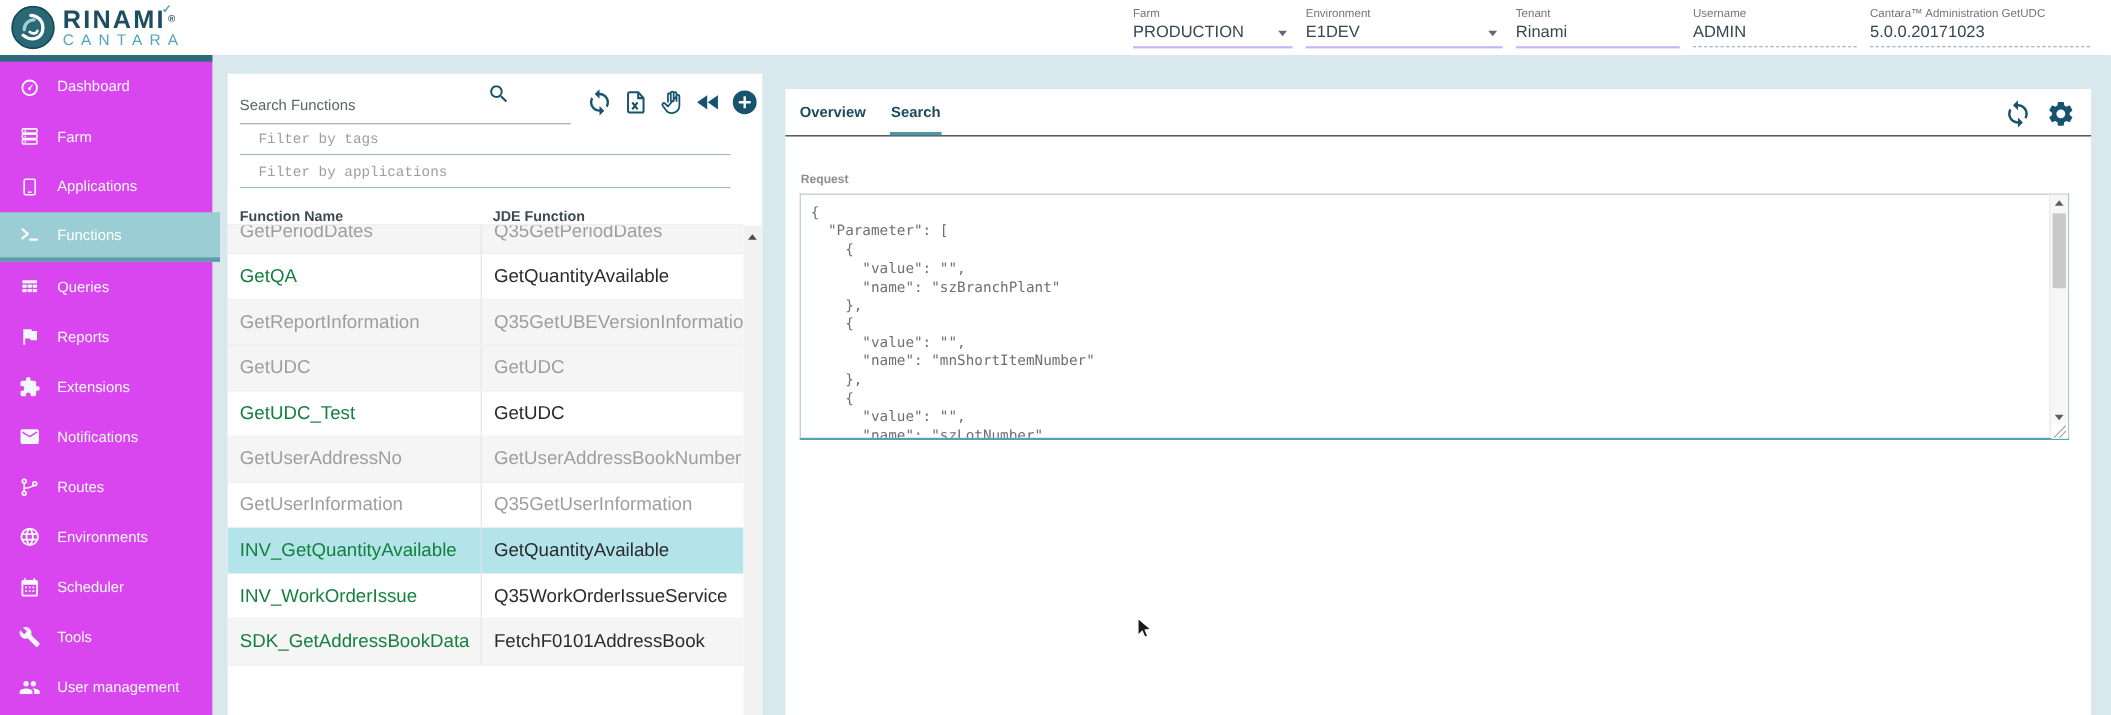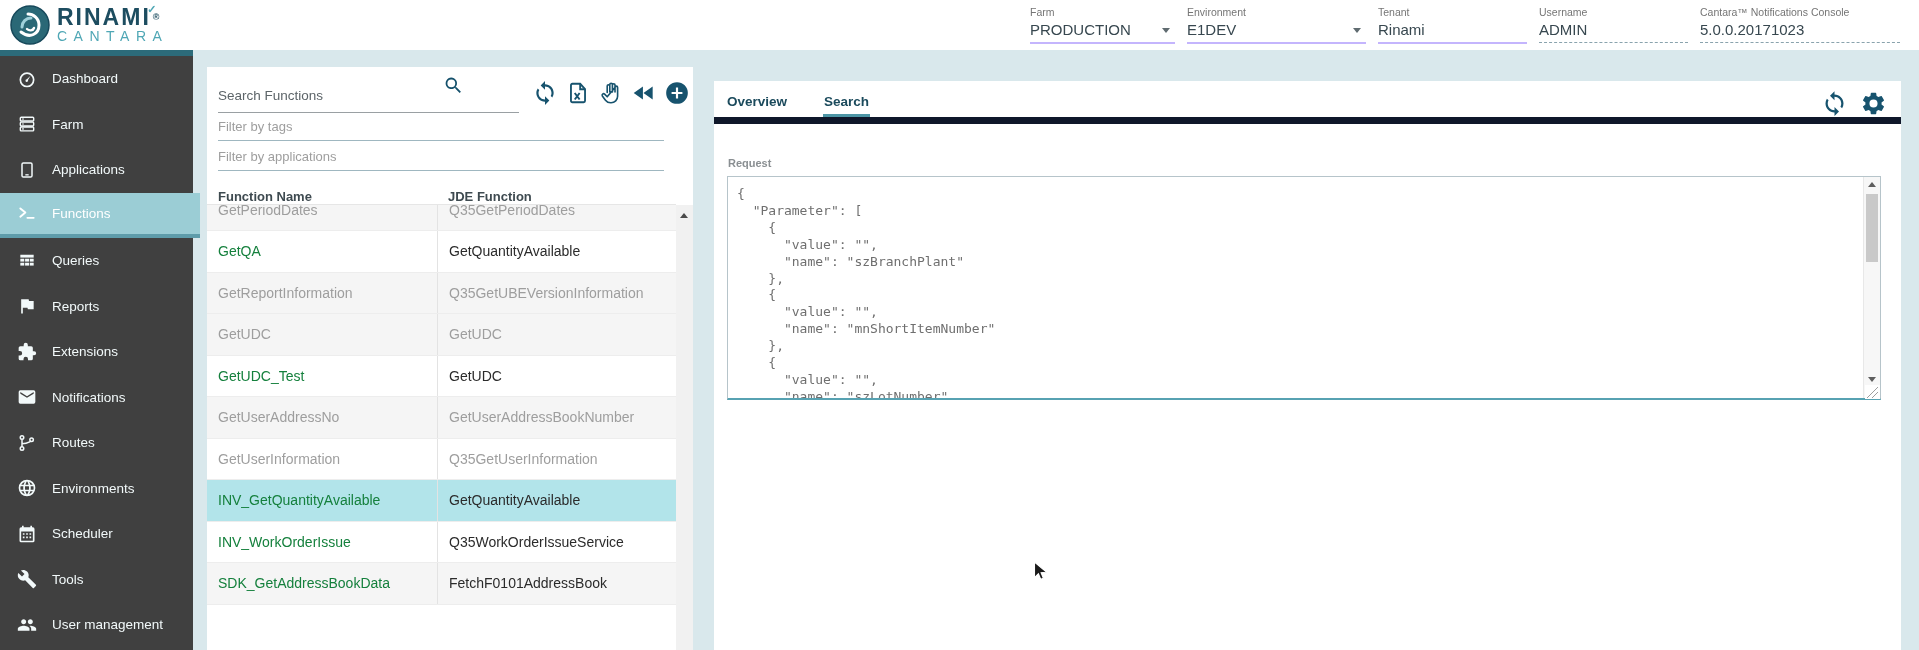--- a/index.html
+++ b/index.html
@@ -23,62 +23,62 @@
   .hfield:nth-child(2){width:179px}
   .hfield:nth-child(3){width:149px}
   .hfield:nth-child(4){width:149px}
   .hfield:nth-child(5){width:200px}
   .hlabel{font-size:10.5px;color:#757575;margin-bottom:3px;white-space:nowrap}
   .hvalue{font-size:15px;color:#37474F;padding-bottom:4px;border-bottom:2px solid #c4b5fd;position:relative;white-space:nowrap;cursor:pointer}
   .hfield.dashed .hvalue{border-bottom:1px dashed #8AA3AD}
   .dd-arrow{position:absolute;right:5px;top:7px;width:0;height:0;border-left:4.5px solid transparent;border-right:4.5px solid transparent;border-top:5px solid #5F6B70}
 
   
-  #sidebar{position:absolute;left:0;top:50px;width:193px;bottom:0;background:#404040;border-top:6px solid #2C6B7A;z-index:4}
+  #sidebar{position:absolute;left:0;top:50px;width:193px;bottom:0;background:#d946ef;border-top:6px solid #2C6B7A;z-index:4}
   .sitem{display:flex;align-items:center;gap:15px;height:45.5px;padding-left:17px;color:#F2F9FA;font-size:13.5px;cursor:pointer;position:relative}
   .sitem .icon{width:20px;height:20px;display:flex;flex:0 0 20px}
   .sitem svg{width:20px;height:20px}
   .sitem.selected{background:#9BCDD5;width:200px;border-bottom:4px solid #5E9CAA;color:#FFFFFF}
 
   
   #functions-panel{position:absolute;left:207px;top:67px;width:486px;bottom:0;background:#fff;z-index:3}
   .search-value{position:absolute;left:11px;top:21px;font-size:13.5px;color:#5C6468;border:none;outline:none;width:215px;background:transparent;font-family:inherit}
   .search-underline{position:absolute;left:11px;top:45px;width:301px;height:1px;background:#9AA0A3}
   .search-icon{position:absolute;left:236px;top:8px;color:#14506B;cursor:pointer}
   .search-icon svg{width:21px;height:21px}
   #fn-toolbar{position:absolute;left:324px;top:12px;display:flex;gap:6px;align-items:center}
   .tbtn{background:none;border:none;padding:0;color:#17536E;cursor:pointer;width:27px;height:27px;display:flex;align-items:center;justify-content:center}
   .tbtn svg{width:26px;height:26px}
-  .filter-input{position:absolute;left:11px;border:none;outline:none;font-size:13px;color:#9E9E9E;background:transparent;width:430px;font-family:Liberation Sans, sans-serif}
+  .filter-input{position:absolute;left:28px;border:none;outline:none;font-size:13px;color:#9E9E9E;background:transparent;width:430px;font-family:Liberation Mono, monospace}
   .filter-input::placeholder{color:#9E9E9E;opacity:1}
   #filter-tags{top:52px}
   #filter-apps{top:82px}
   .funderline{position:absolute;left:11px;width:446px;height:1px;background:#9FB7C0}
   .ul-tags{top:73px}
   .ul-apps{top:103px}
 
   .table-head{position:absolute;left:0;top:106px;right:17px;height:32px;border-bottom:1px solid #E6E6E6;display:flex;align-items:flex-end;font-weight:bold;font-size:13px;color:#3E4A50;background:#fff}
   .th1{width:230px;padding-left:11px}
   .th2{flex:1;padding-left:11px}
 
   #fn-rows{position:absolute;left:0;top:138px;right:17px;bottom:0;overflow:hidden}
-  .frow{display:flex;align-items:center;height:41.5px;border-bottom:1px solid #EDEDED;font-size:14px;background:#fff;cursor:pointer}
+  .frow{display:flex;align-items:center;height:41.5px;border-bottom:1px solid #EDEDED;font-size:17px;background:#fff;cursor:pointer}
   .frow.stripe{background:#F5F5F5}
   .frow.selected{background:#B2E4EA}
   .frow.clipped{margin-top:-15.5px}
   .cell1{width:230px;padding-left:11px;color:#15803d;white-space:nowrap;overflow:hidden}
   .cell2{flex:1;padding-left:11px;border-left:1px solid #E3E3E3;color:#2B2B2B;align-self:stretch;display:flex;align-items:center;white-space:nowrap;overflow:hidden}
   .frow.muted .cell1,.frow.muted .cell2{color:#9E9E9E}
 
   #fn-scrollbar{position:absolute;top:138px;right:0;width:17px;bottom:0;background:#F1F1F1}
   .tri-up{position:absolute;left:4px;top:8px;width:0;height:0;border-left:4.5px solid transparent;border-right:4.5px solid transparent;border-bottom:5.5px solid #4A4A4A;cursor:pointer}
 
   
   #detail-panel{position:absolute;left:714px;top:81px;width:1187px;bottom:0;background:#fff;z-index:3}
-  .tabs{position:absolute;left:0;top:0;right:0;height:43px;border-bottom:7px solid #0f172a;display:flex;gap:37px;padding:13px 0 0 13px}
+  .tabs{position:absolute;left:0;top:0;right:0;height:43px;border-bottom:1px solid #0f172a;display:flex;gap:23px;padding:13px 0 0 13px}
   .tab{position:relative;font-size:13.5px;font-weight:bold;color:#1B4A5C;cursor:pointer;padding-bottom:12px}
   .tab.active::after{content:"";position:absolute;left:-1px;right:-1px;bottom:0;height:3px;background:#4D96A6}
   #detail-toolbar{position:absolute;right:14px;top:8px;display:flex;gap:11px}
   #detail-toolbar .tbtn{width:28px;height:28px}
   #detail-toolbar svg{width:27px;height:27px}
 
   .request-label{position:absolute;left:14px;top:76px;font-size:11px;font-weight:bold;color:#8A8F92}
   .request-box{position:absolute;left:13px;top:95px;width:1154px;height:224px;border:1px solid #B6C4CA;border-bottom:2px solid #57A2B2;background:#fff;cursor:text}
   .request-pre{position:absolute;left:0;top:0;right:17px;bottom:0;overflow:hidden;padding:9px 0 0 9px;font-family:"DejaVu Sans Mono",monospace;font-size:13px;line-height:16.9px;color:#6F6F6F;white-space:pre}
   .request-scroll{position:absolute;top:0;right:0;bottom:0;width:17px;background:#F7F7F7;border-left:1px solid #E8E8E8}
@@ -125,21 +125,21 @@
         </div>
         <div class="hfield">
           <div class="hlabel">Tenant</div>
           <div class="hvalue">Rinami</div>
         </div>
         <div class="hfield dashed">
           <div class="hlabel">Username</div>
           <div class="hvalue">ADMIN</div>
         </div>
         <div class="hfield dashed">
-          <div class="hlabel">Cantara™ Notifications Console</div>
+          <div class="hlabel">Cantara™ Administration GetUDC</div>
           <div class="hvalue">5.0.0.20171023</div>
         </div>
       </div>
   </header>
 
   <aside id="sidebar">
     <nav id="sidebar-list">
         <div class="sitem">
           <span class="icon">
             <svg viewBox="0 0 24 24">

